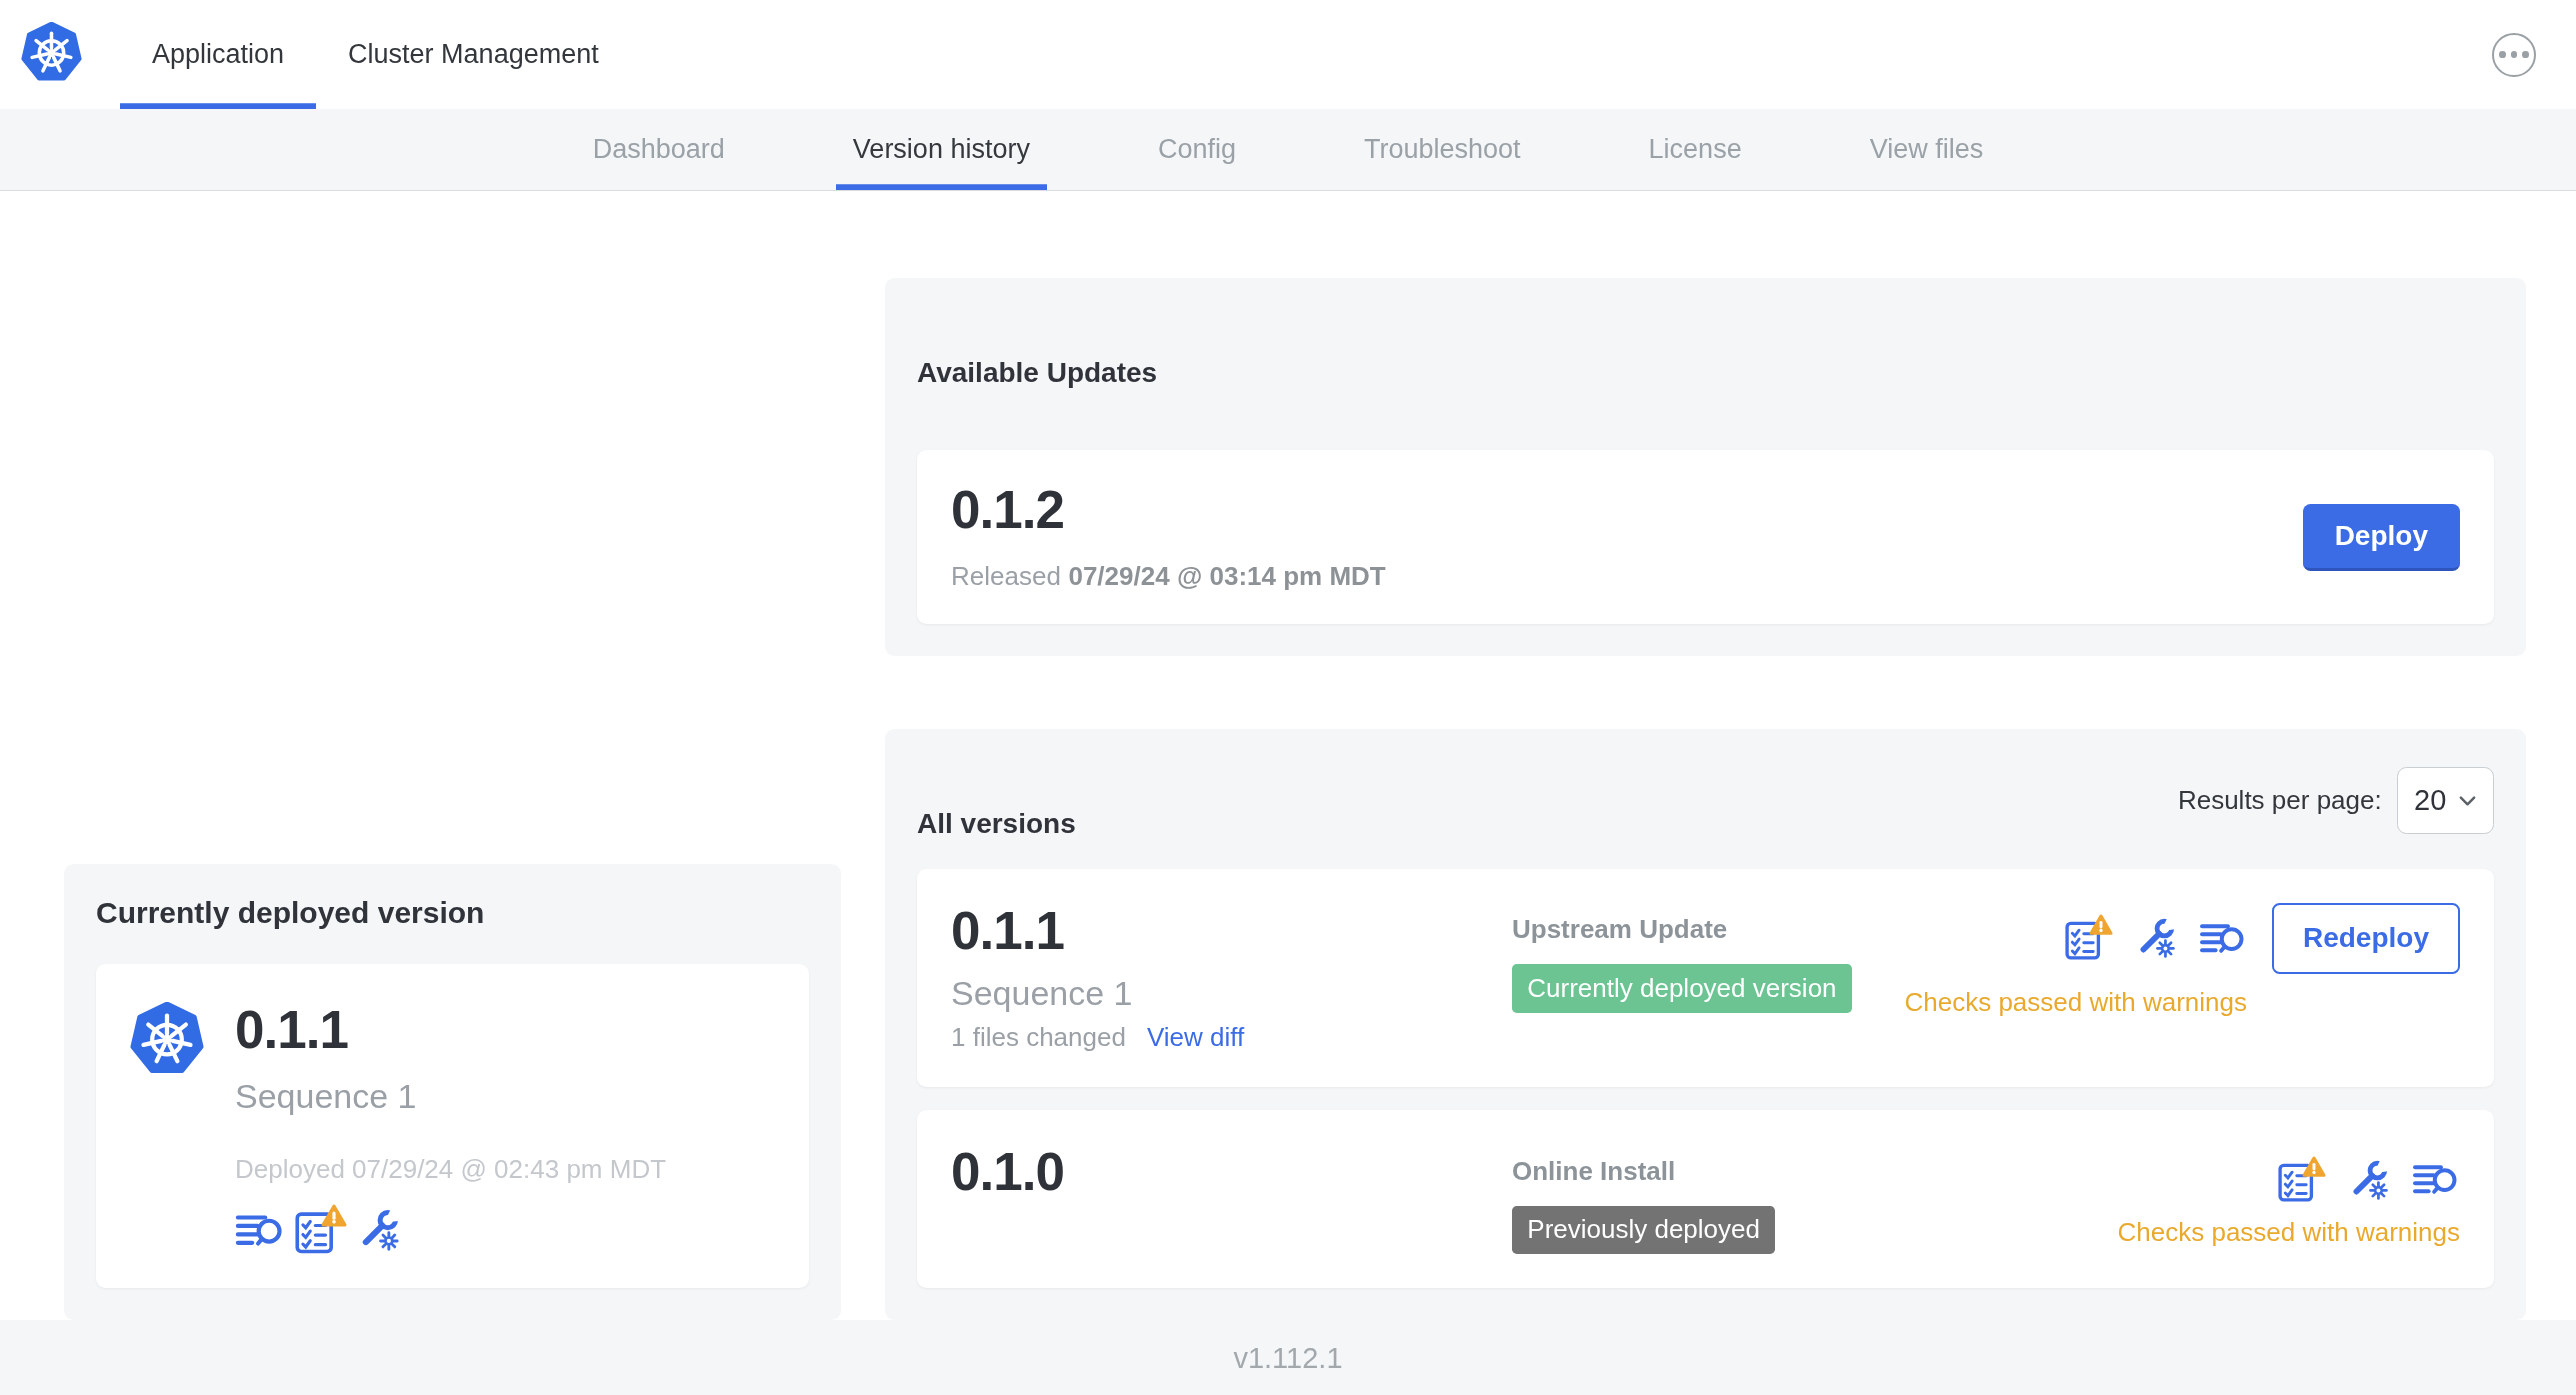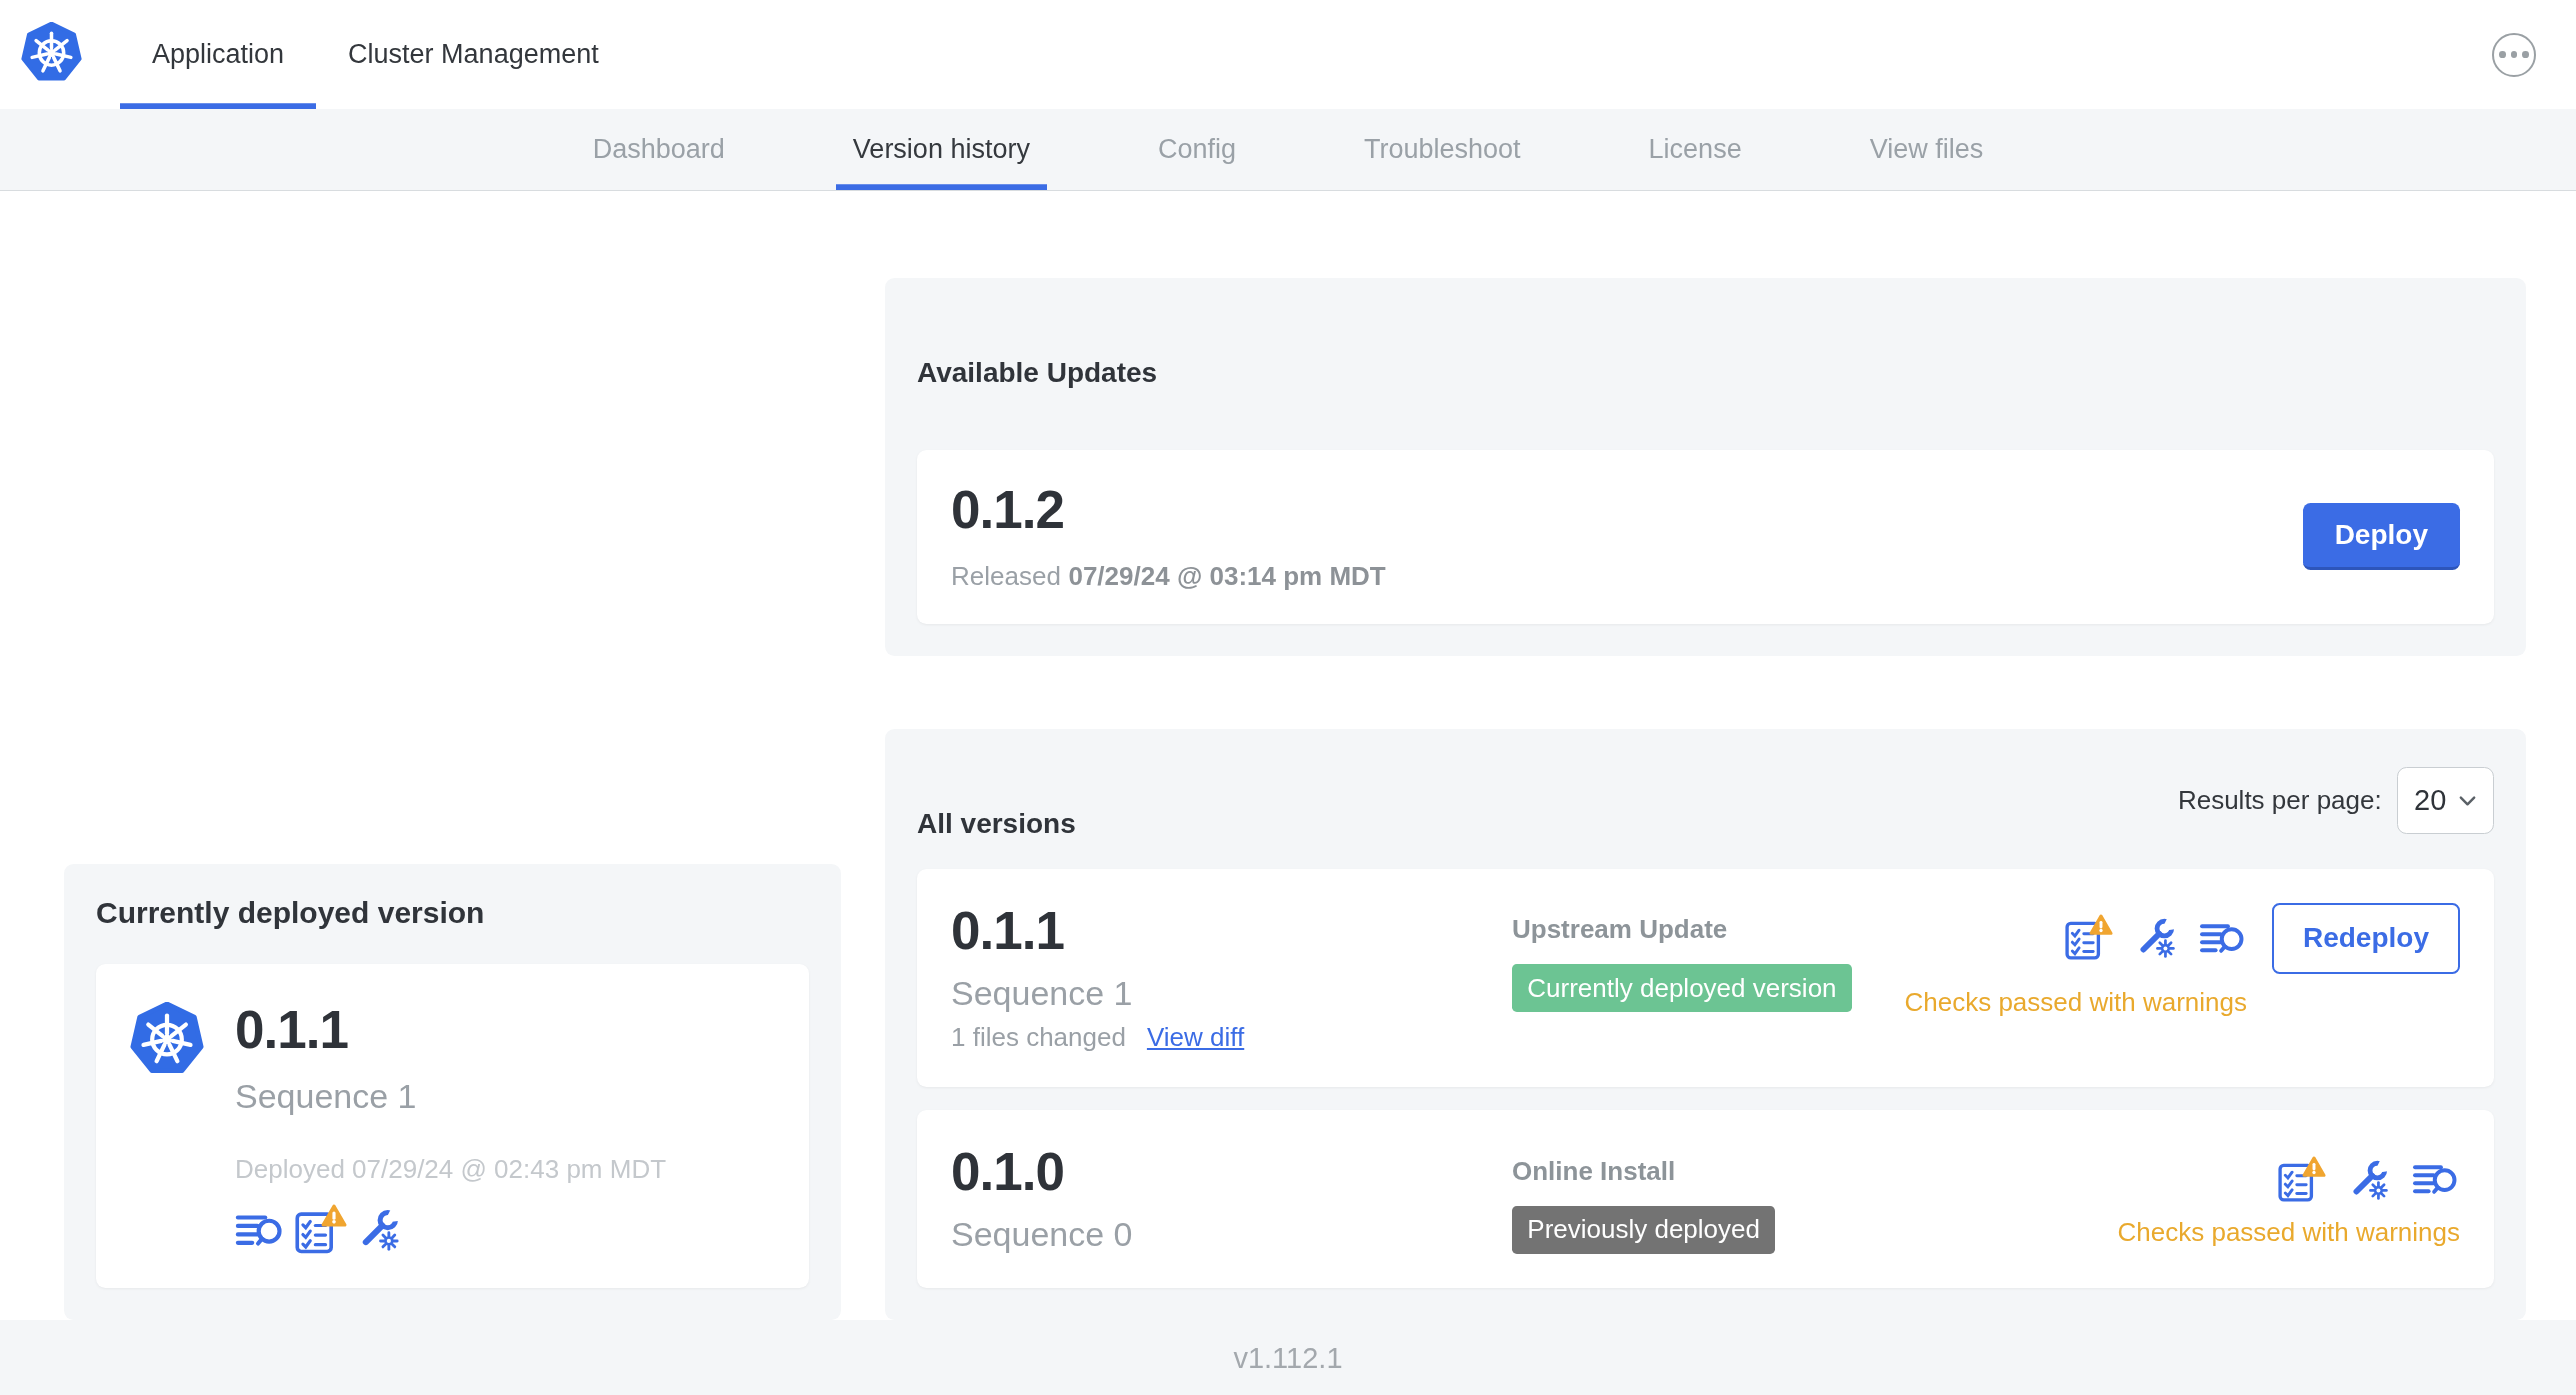--- a/index.html
+++ b/index.html
@@ -156,21 +156,20 @@
   .rows { display: flex; flex-direction: column; gap: 23px; margin-top: 29px; }
   .version-row {
     padding: 34px;
     display: grid;
     grid-template-columns: 561px 1fr auto;
     align-items: start;
   }
   .files-line { font-size: 26px; color: #9aa0a6; margin-top: 9.5px; }
   .view-diff {
     color: #3b6ce5;
-    text-decoration: underline;
     margin-left: 21px;
     font-size: 26px;
     cursor: pointer;
   }
   .row-mid { margin-top: 11.5px; }
   .source-label { font-size: 26px; font-weight: 700; color: #8d9499; }
   .badge {
     display: inline-block;
     margin-top: 19px;
     padding: 8.6px 15.3px;
@@ -412,21 +411,20 @@
               </div>
               <div class="checks-status">Checks passed with warnings</div>
             </div>
             <button class="btn-redeploy">Redeploy</button>
           </div>
         </div>
 
         <div class="card version-row">
           <div>
             <div class="ver-big">0.1.0</div>
-            <div class="seq-text" style="margin-top:15.3px">Sequence 0</div>
           </div>
           <div class="row-mid">
             <div class="source-label">Online Install</div>
             <span class="badge gray">Previously deployed</span>
           </div>
           <div class="row-actions">
             <div class="checks-col">
               <div class="icons-line short">
                 <button class="icon-btn">
                   <svg width="48" height="48" viewBox="0 0 50 50">

